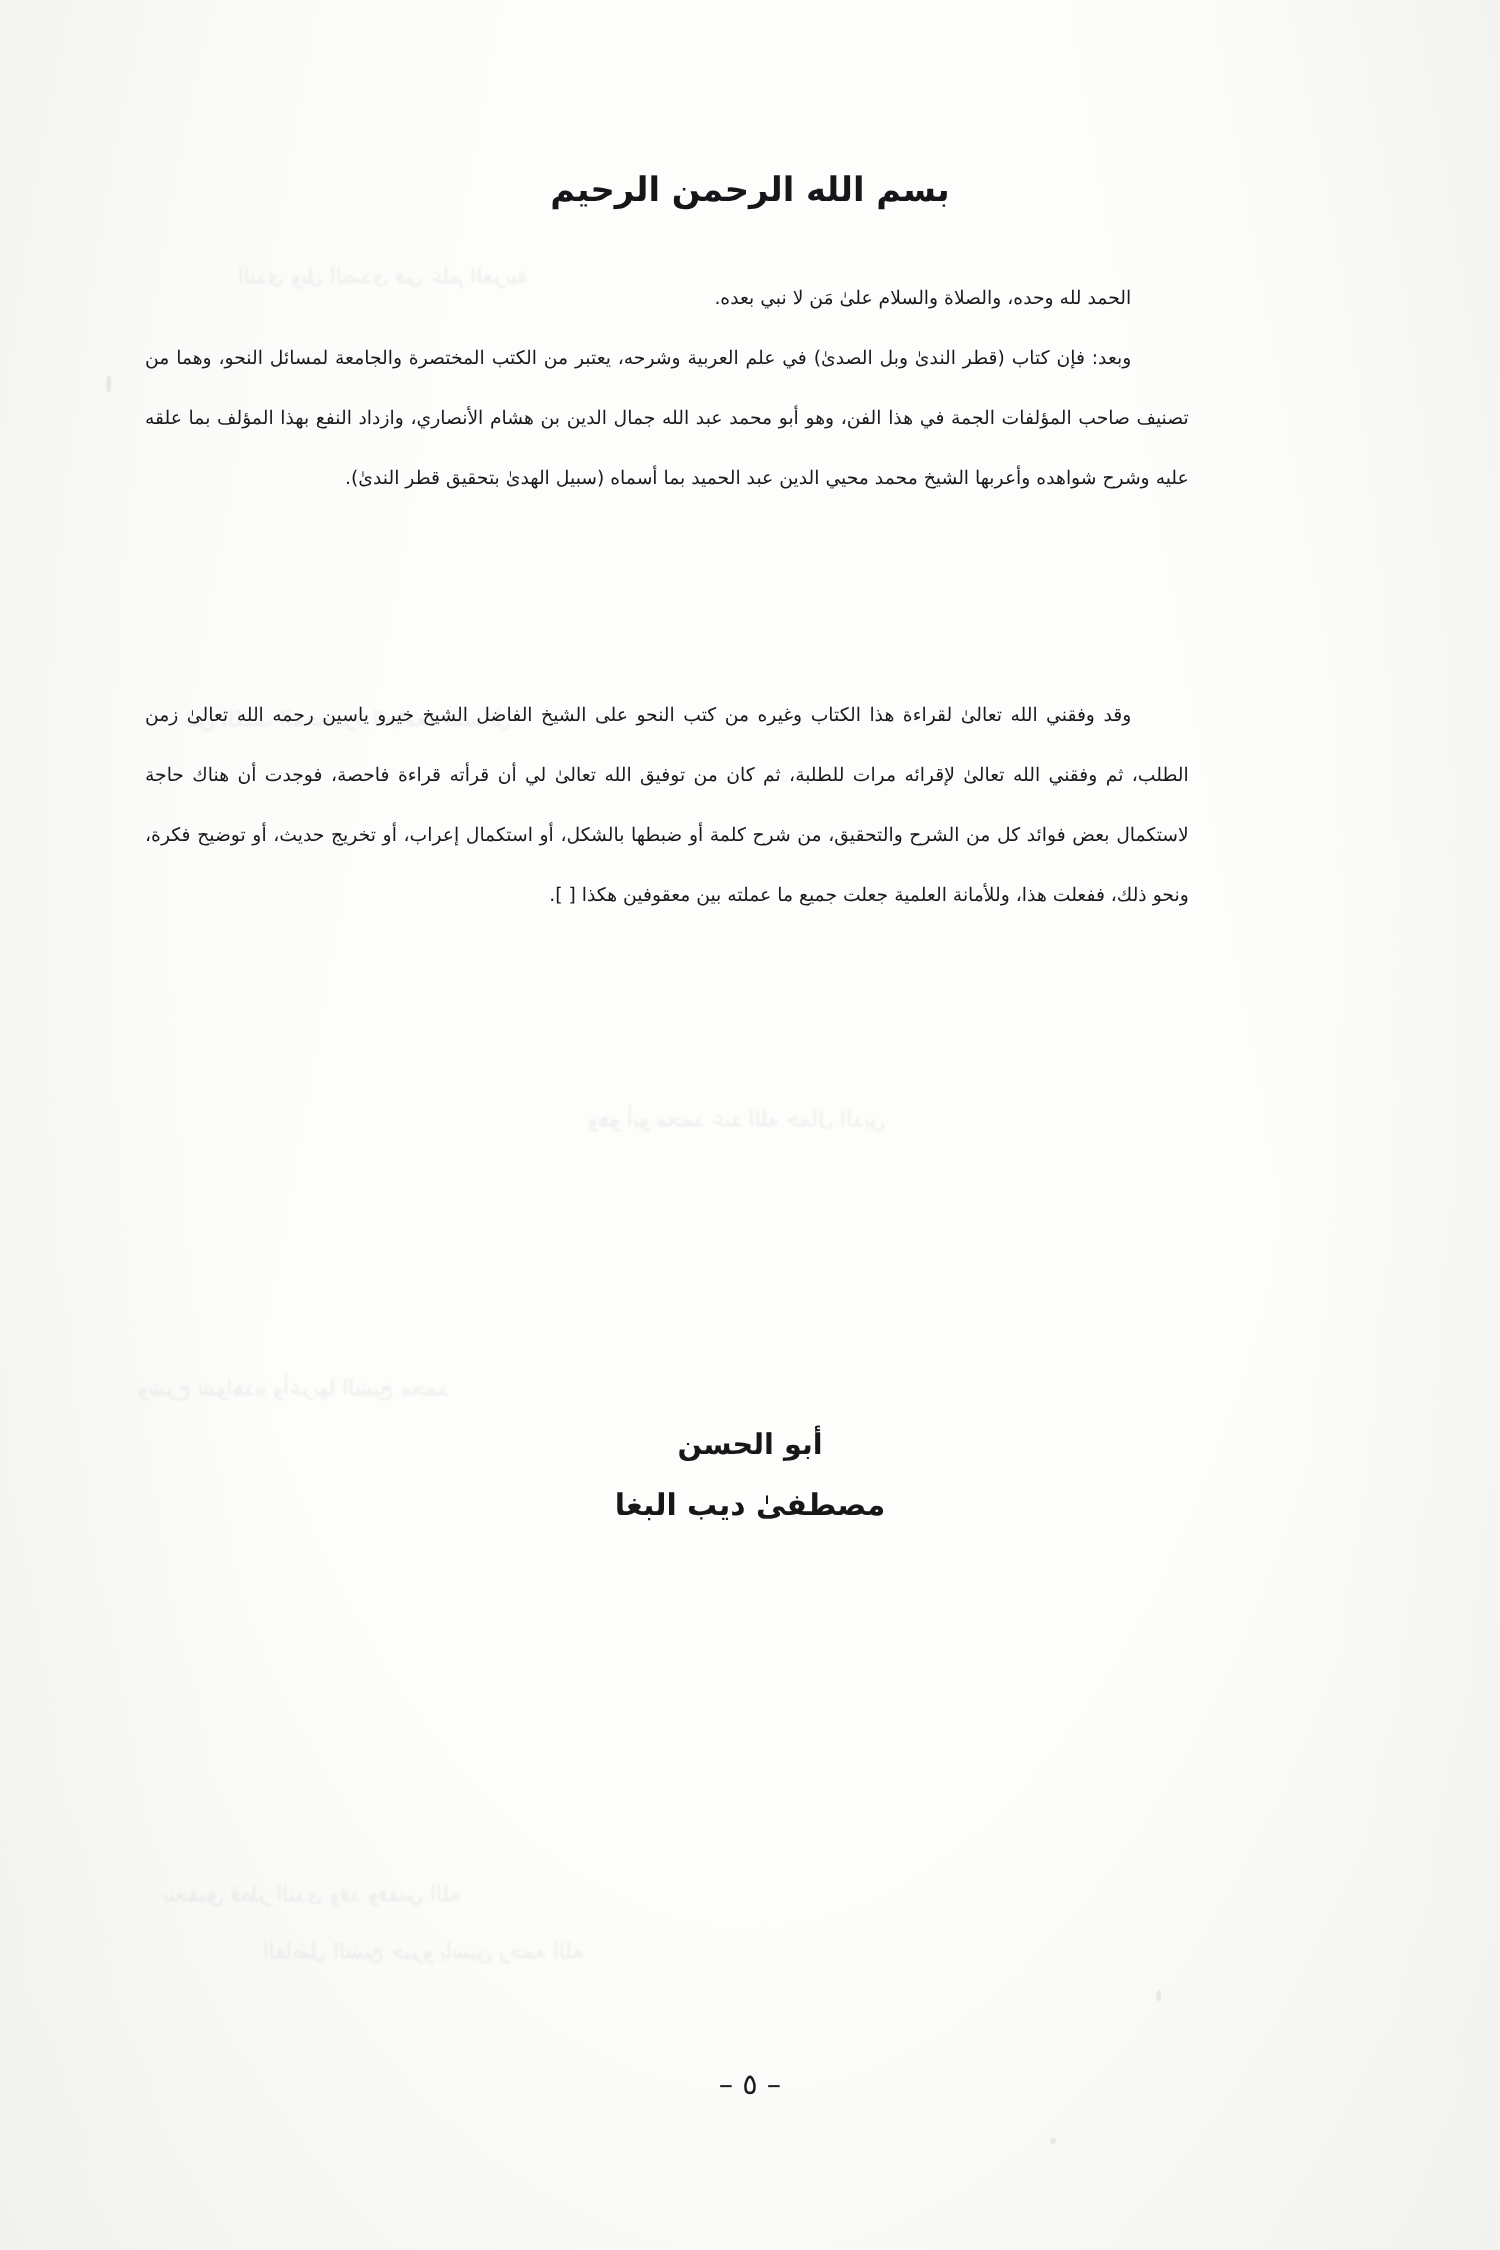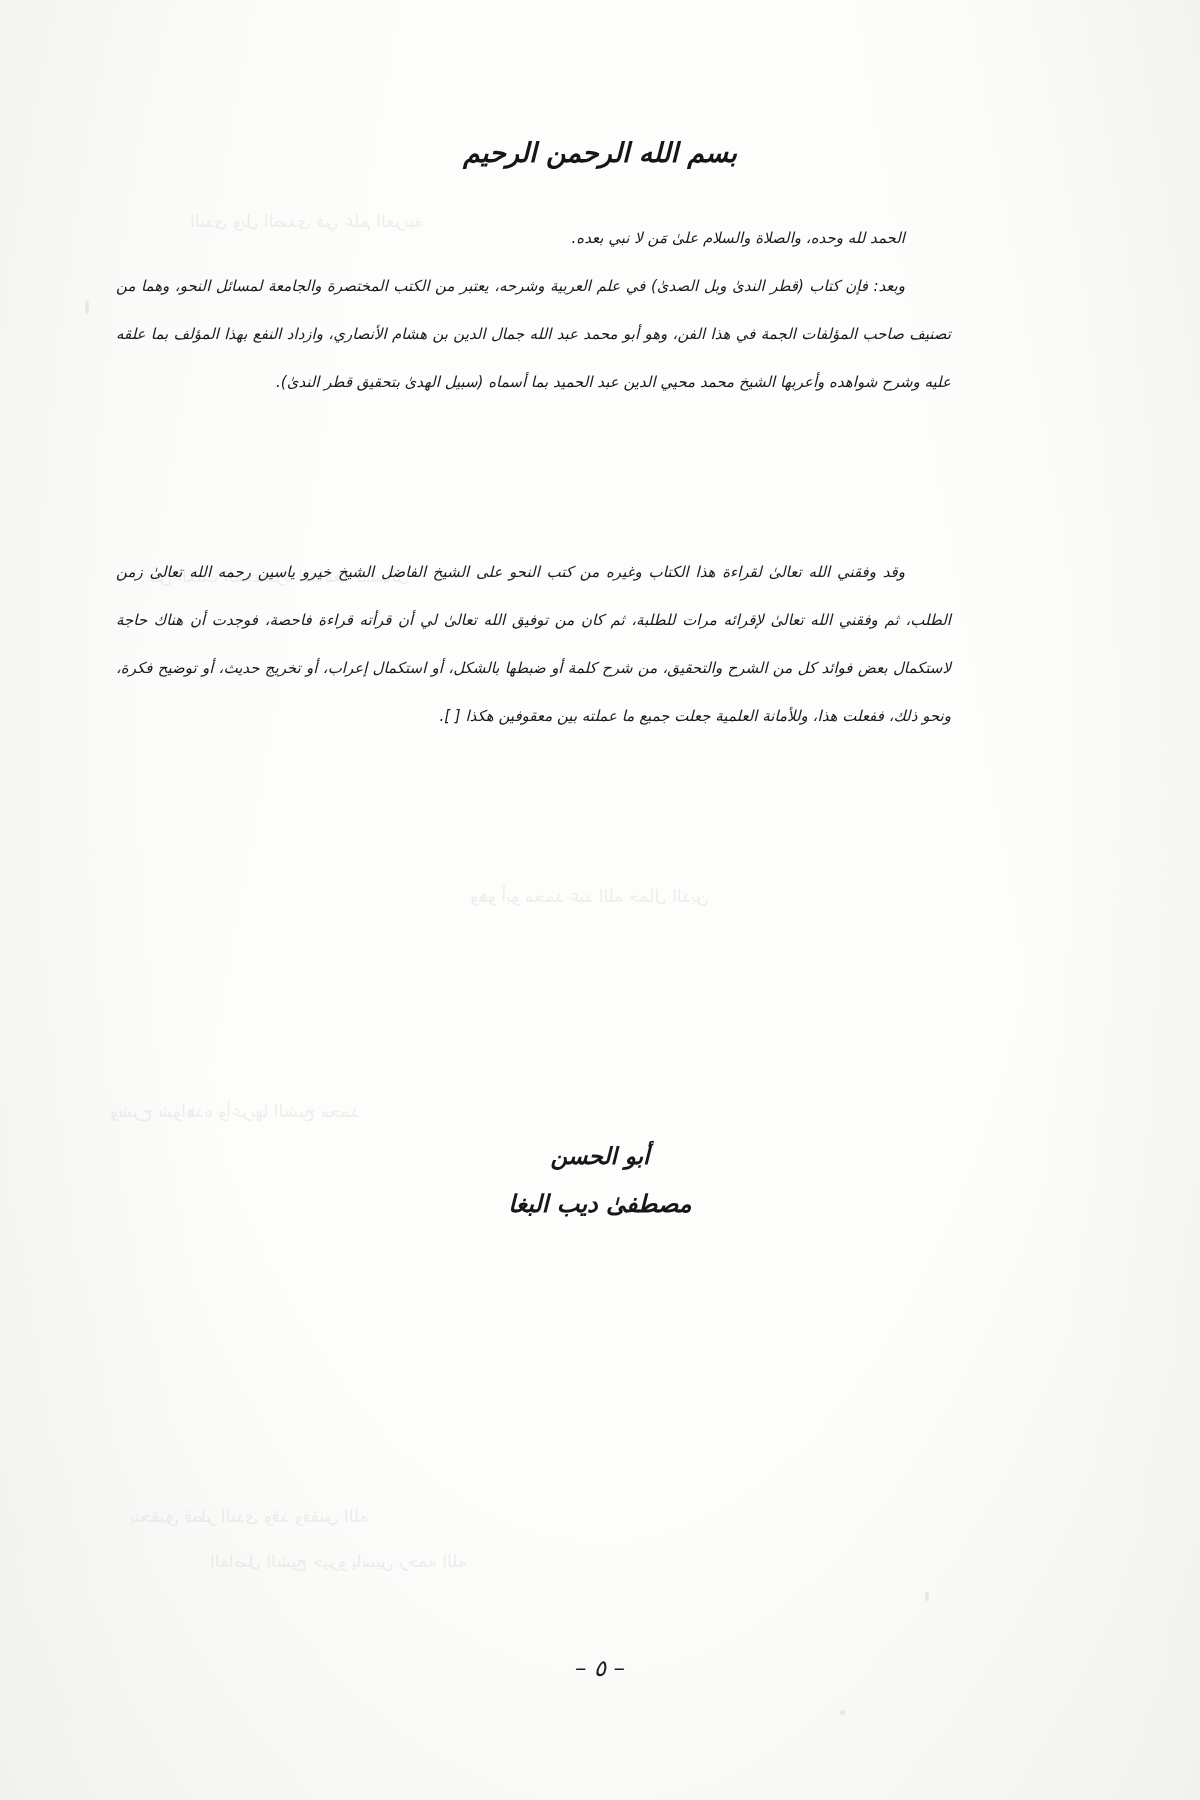--- a/index.html
+++ b/index.html
@@ -44,21 +44,20 @@
     font-family: "DejaVu Sans", sans-serif;
   }
 
   #content {
     position: absolute;
     top: 0;
     left: 0;
     width: 1200px;
     height: 1800px;
     padding: 0;
-    font-style: italic;
   }
 
   .basmala {
     position: absolute;
     top: 137px;
     left: 0;
     width: 1200px;
     text-align: center;
     font-family: "DejaVu Sans", sans-serif;
     font-weight: bold;

